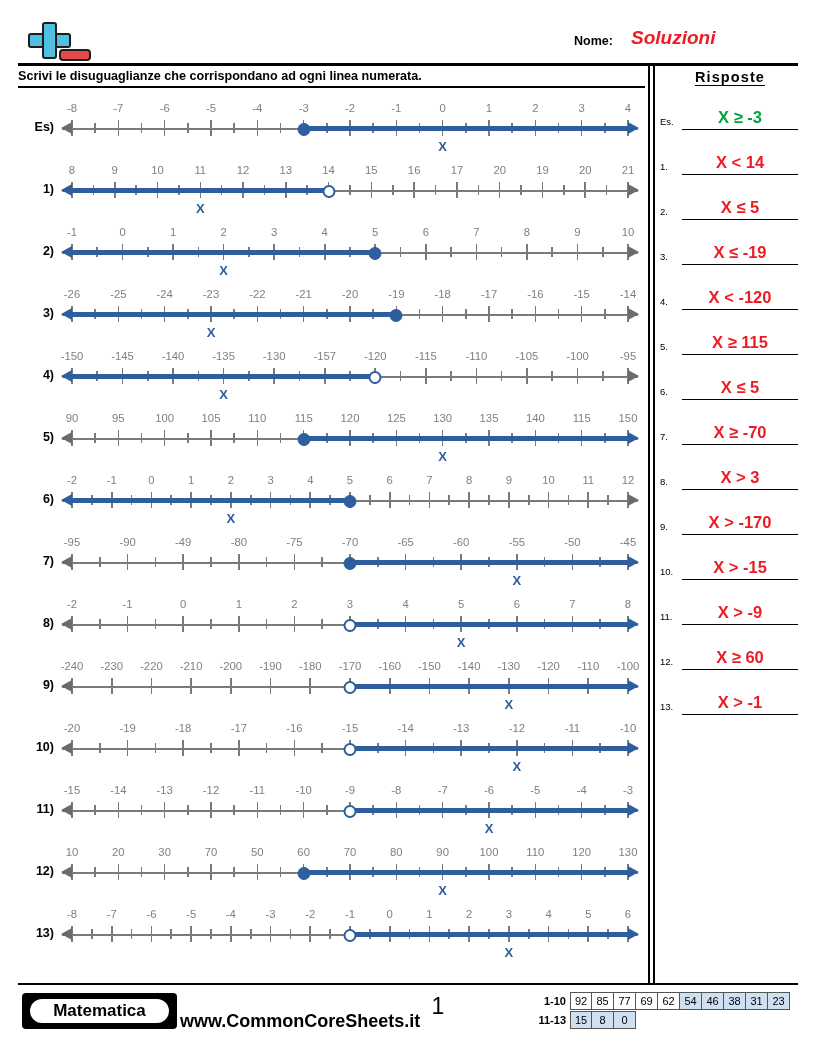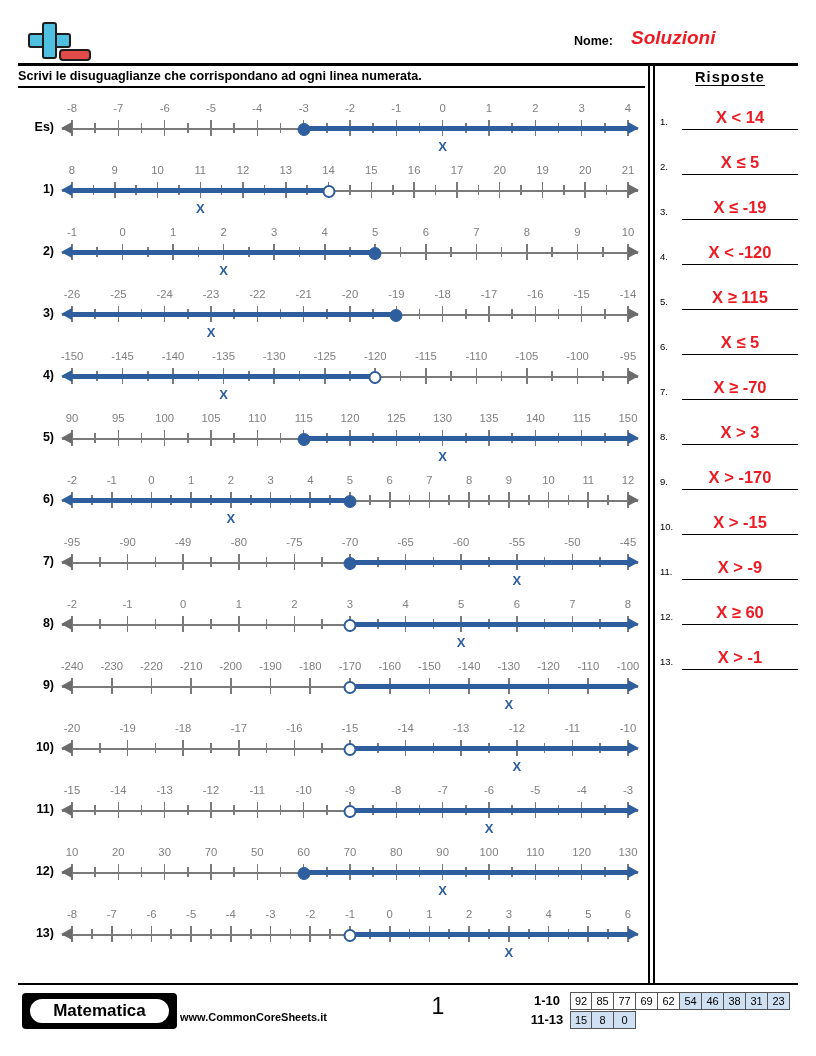--- a/index.html
+++ b/index.html
@@ -57,25 +57,25 @@
   .nl-dot{position:absolute;top:24.5px;width:13px;height:13px;border-radius:50%;transform:translateX(-50%);box-sizing:border-box;}
   .nl-dot.closed{background:#2E5E9E;border:1.5px solid #2E5E9E;}
   .nl-dot.open{background:#ffffff;border:2.6px solid #2E5E9E;}
   .nl-x{position:absolute;top:41px;transform:translateX(-50%);font-size:13px;font-weight:bold;color:#2E5E9E;}
 
   
   #rule-bot{position:absolute;left:18px;top:983px;width:780px;height:2.4px;background:#000;}
   #brand{position:absolute;left:22px;top:993px;width:155px;height:36px;background:#000;border-radius:4px;}
   #brand-inner{position:absolute;left:6px;top:4px;width:143px;height:28px;background:#fff;border:2px solid #000;border-radius:14px;box-sizing:border-box;
                display:flex;align-items:center;justify-content:center;font-size:17px;font-weight:bold;color:#000;}
-  #site{position:absolute;left:180px;top:1011px;font-size:11px;font-weight:bold;color:#000;}
+  #site{position:absolute;left:180px;top:1011px;font-size:18px;font-weight:bold;color:#000;}
   #pagenum{position:absolute;left:408px;top:993px;width:60px;text-align:center;font-size:23px;color:#000;}
   #scorebox{position:absolute;left:528px;top:992px;}
   .score-row{display:flex;align-items:stretch;height:18px;margin-bottom:1px;}
-  .score-rowlbl{width:38px;text-align:center;padding-right:4px;font-size:13px;font-weight:bold;color:#000;line-height:18px;}
+  .score-rowlbl{width:38px;text-align:right;padding-right:4px;font-size:11px;font-weight:bold;color:#000;line-height:18px;}
   .score-cell{width:22px;border:1.3px solid #555;border-left:none;text-align:center;font-size:11px;color:#000;line-height:16px;background:#fff;box-sizing:border-box;}
   .score-cell.first{border-left:1.3px solid #555;}
   .score-cell.shaded{background:#CFE0F2;}
 </style>
 </head>
 <body>
 
 <div id="header">
   <div id="logo">
     <div class="plus-h"></div>
@@ -90,20 +90,25 @@
 
 <div id="instruction">Scrivi le disuguaglianze che corrispondano ad ogni linea numerata.</div>
 <div id="rule-instr"></div>
 
 <div id="divider-a"></div>
 <div id="divider-b"></div>
 
 <div id="answers">
   <div id="ans-title">Risposte</div>
   <div id="ans-list">
+      <div class="ans-row">
+        <div class="ans-num">Es.</div>
+        <div class="ans-line"></div>
+        <div class="ans-val green" style="color: rgb(0, 163, 62);">X ≥ -3</div>
+      </div>
       <div class="ans-row">
         <div class="ans-num">1.</div>
         <div class="ans-line"></div>
         <div class="ans-val" style="color: rgb(237, 28, 36);">X &lt; 14</div>
       </div>
       <div class="ans-row">
         <div class="ans-num">2.</div>
         <div class="ans-line"></div>
         <div class="ans-val" style="color: rgb(237, 28, 36);">X ≤ 5</div>
       </div>
@@ -370,21 +375,21 @@
         <div class="nl-label" style="left: 10px;">-150</div>
         <div class="nl-tick major" style="left: 59.7455px;"></div>
         <div class="nl-label" style="left: 60.5455px;">-145</div>
         <div class="nl-tick major" style="left: 110.291px;"></div>
         <div class="nl-label" style="left: 111.091px;">-140</div>
         <div class="nl-tick major" style="left: 160.836px;"></div>
         <div class="nl-label" style="left: 161.636px;">-135</div>
         <div class="nl-tick major" style="left: 211.382px;"></div>
         <div class="nl-label" style="left: 212.182px;">-130</div>
         <div class="nl-tick major" style="left: 261.927px;"></div>
-        <div class="nl-label" style="left: 262.727px;">-125</div>
+        <div class="nl-label" style="left: 262.727px;">-157</div>
         <div class="nl-tick major" style="left: 312.473px;"></div>
         <div class="nl-label" style="left: 313.273px;">-120</div>
         <div class="nl-tick major" style="left: 363.018px;"></div>
         <div class="nl-label" style="left: 363.818px;">-115</div>
         <div class="nl-tick major" style="left: 413.564px;"></div>
         <div class="nl-label" style="left: 414.364px;">-110</div>
         <div class="nl-tick major" style="left: 464.109px;"></div>
         <div class="nl-label" style="left: 464.909px;">-105</div>
         <div class="nl-tick major" style="left: 514.655px;"></div>
         <div class="nl-label" style="left: 515.455px;">-100</div>

